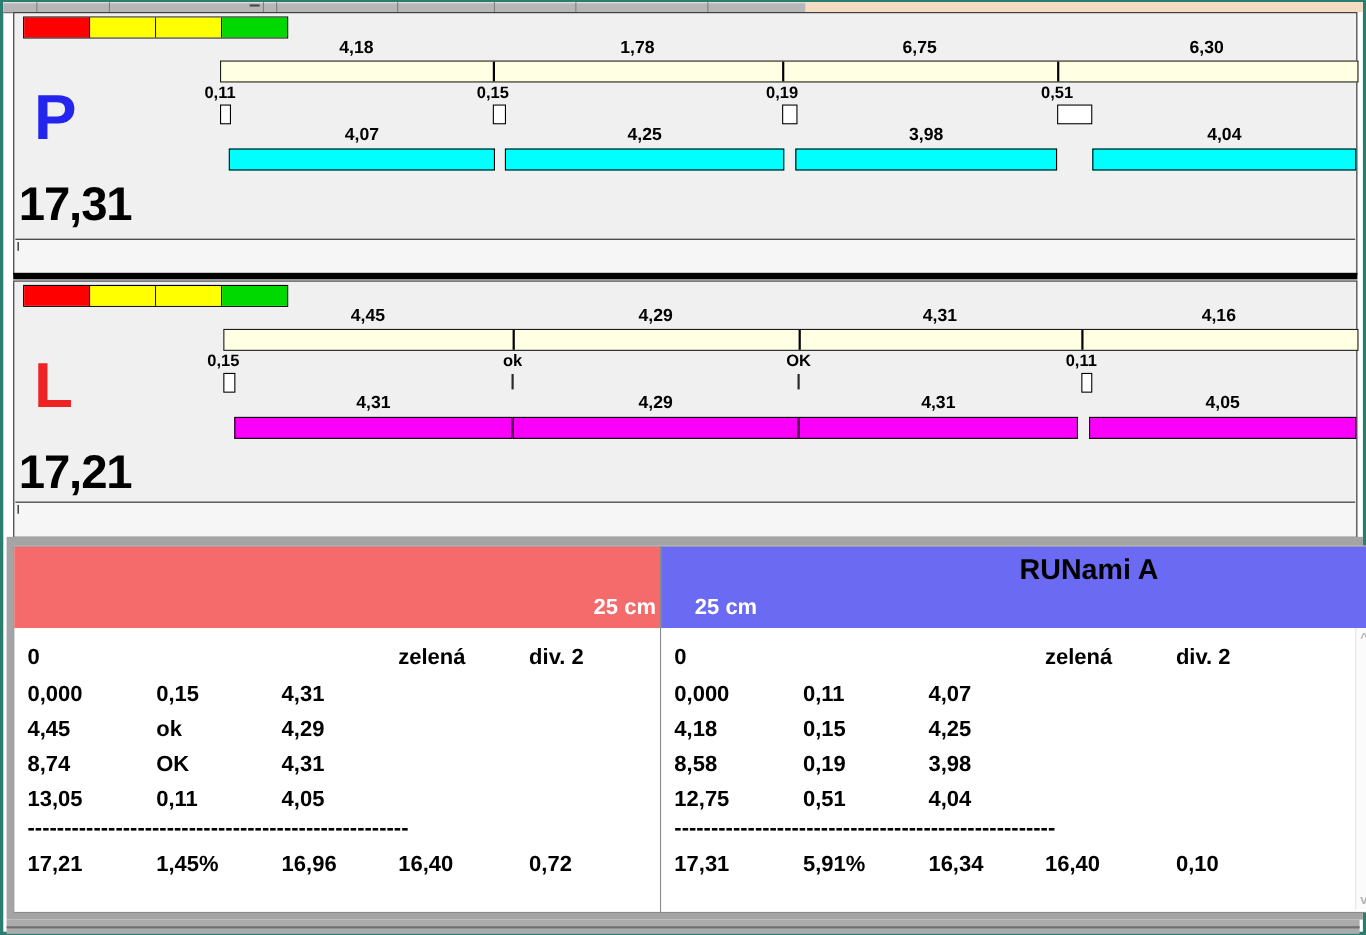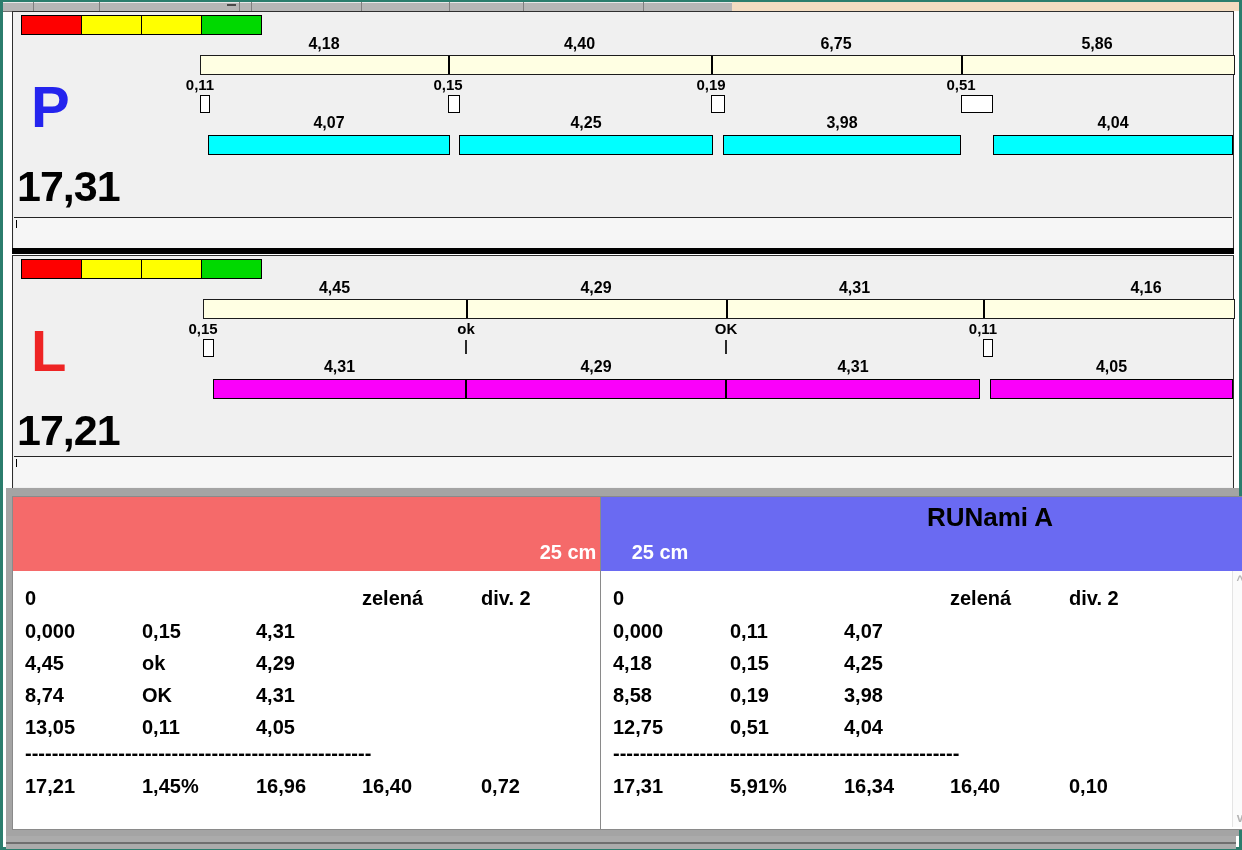--- a/index.html
+++ b/index.html
@@ -104,23 +104,23 @@
           <div class="legend-seg" style="background: rgb(255, 255, 0);"></div>
           <div class="legend-seg" style="background: rgb(255, 255, 0);"></div>
           <div class="legend-seg" style="background: rgb(0, 217, 0);"></div>
         </div>
         <div class="split-bar" style="left: 187px; width: 1033px;">
           <div class="split-tick" style="left: 247px;"></div>
           <div class="split-tick" style="left: 510px;"></div>
           <div class="split-tick" style="left: 760px;"></div>
         </div>
         <div class="num-label split-label" style="left: 266px;">4,18</div>
-        <div class="num-label split-label" style="left: 521.5px;">4,40</div>
+        <div class="num-label split-label" style="left: 521.5px;">1,78</div>
         <div class="num-label split-label" style="left: 778px;">6,75</div>
-        <div class="num-label split-label" style="left: 1039px;">5,86</div>
+        <div class="num-label split-label" style="left: 1039px;">6,30</div>
         <div class="num-label ex-label" style="left: 142px;">0,11</div>
         <div class="marker-box" style="left: 187px; width: 8px;"></div>
         <div class="num-label ex-label" style="left: 390px;">0,15</div>
         <div class="marker-box" style="left: 435px; width: 10px;"></div>
         <div class="num-label ex-label" style="left: 653px;">0,19</div>
         <div class="marker-box" style="left: 698px; width: 12px;"></div>
         <div class="num-label ex-label" style="left: 903px;">0,51</div>
         <div class="marker-box" style="left: 948px; width: 30px;"></div>
         <div class="run-bar" style="left: 195px; width: 240px; background: rgb(0, 255, 255);"></div>
         <div class="num-label run-label" style="left: 271px;">4,07</div>
@@ -145,21 +145,21 @@
           <div class="legend-seg" style="background: rgb(0, 217, 0);"></div>
         </div>
         <div class="split-bar" style="left: 190px; width: 1030px;">
           <div class="split-tick" style="left: 262px;"></div>
           <div class="split-tick" style="left: 522px;"></div>
           <div class="split-tick" style="left: 779px;"></div>
         </div>
         <div class="num-label split-label" style="left: 276.5px;">4,45</div>
         <div class="num-label split-label" style="left: 538px;">4,29</div>
         <div class="num-label split-label" style="left: 796.5px;">4,31</div>
-        <div class="num-label split-label" style="left: 1088px;">4,16</div>
+        <div class="num-label split-label" style="left: 1050px;">4,16</div>
         <div class="num-label ex-label" style="left: 145px;">0,15</div>
         <div class="marker-box" style="left: 190px; width: 9px;"></div>
         <div class="num-label ex-label" style="left: 408px;">ok</div>
         <div class="marker-tick" style="left: 452px;"></div>
         <div class="num-label ex-label" style="left: 668px;">OK</div>
         <div class="marker-tick" style="left: 712px;"></div>
         <div class="num-label ex-label" style="left: 925px;">0,11</div>
         <div class="marker-box" style="left: 970px; width: 8px;"></div>
         <div class="run-bar" style="left: 200px; width: 251px; background: rgb(250, 0, 250);"></div>
         <div class="num-label run-label" style="left: 281.5px;">4,31</div>

